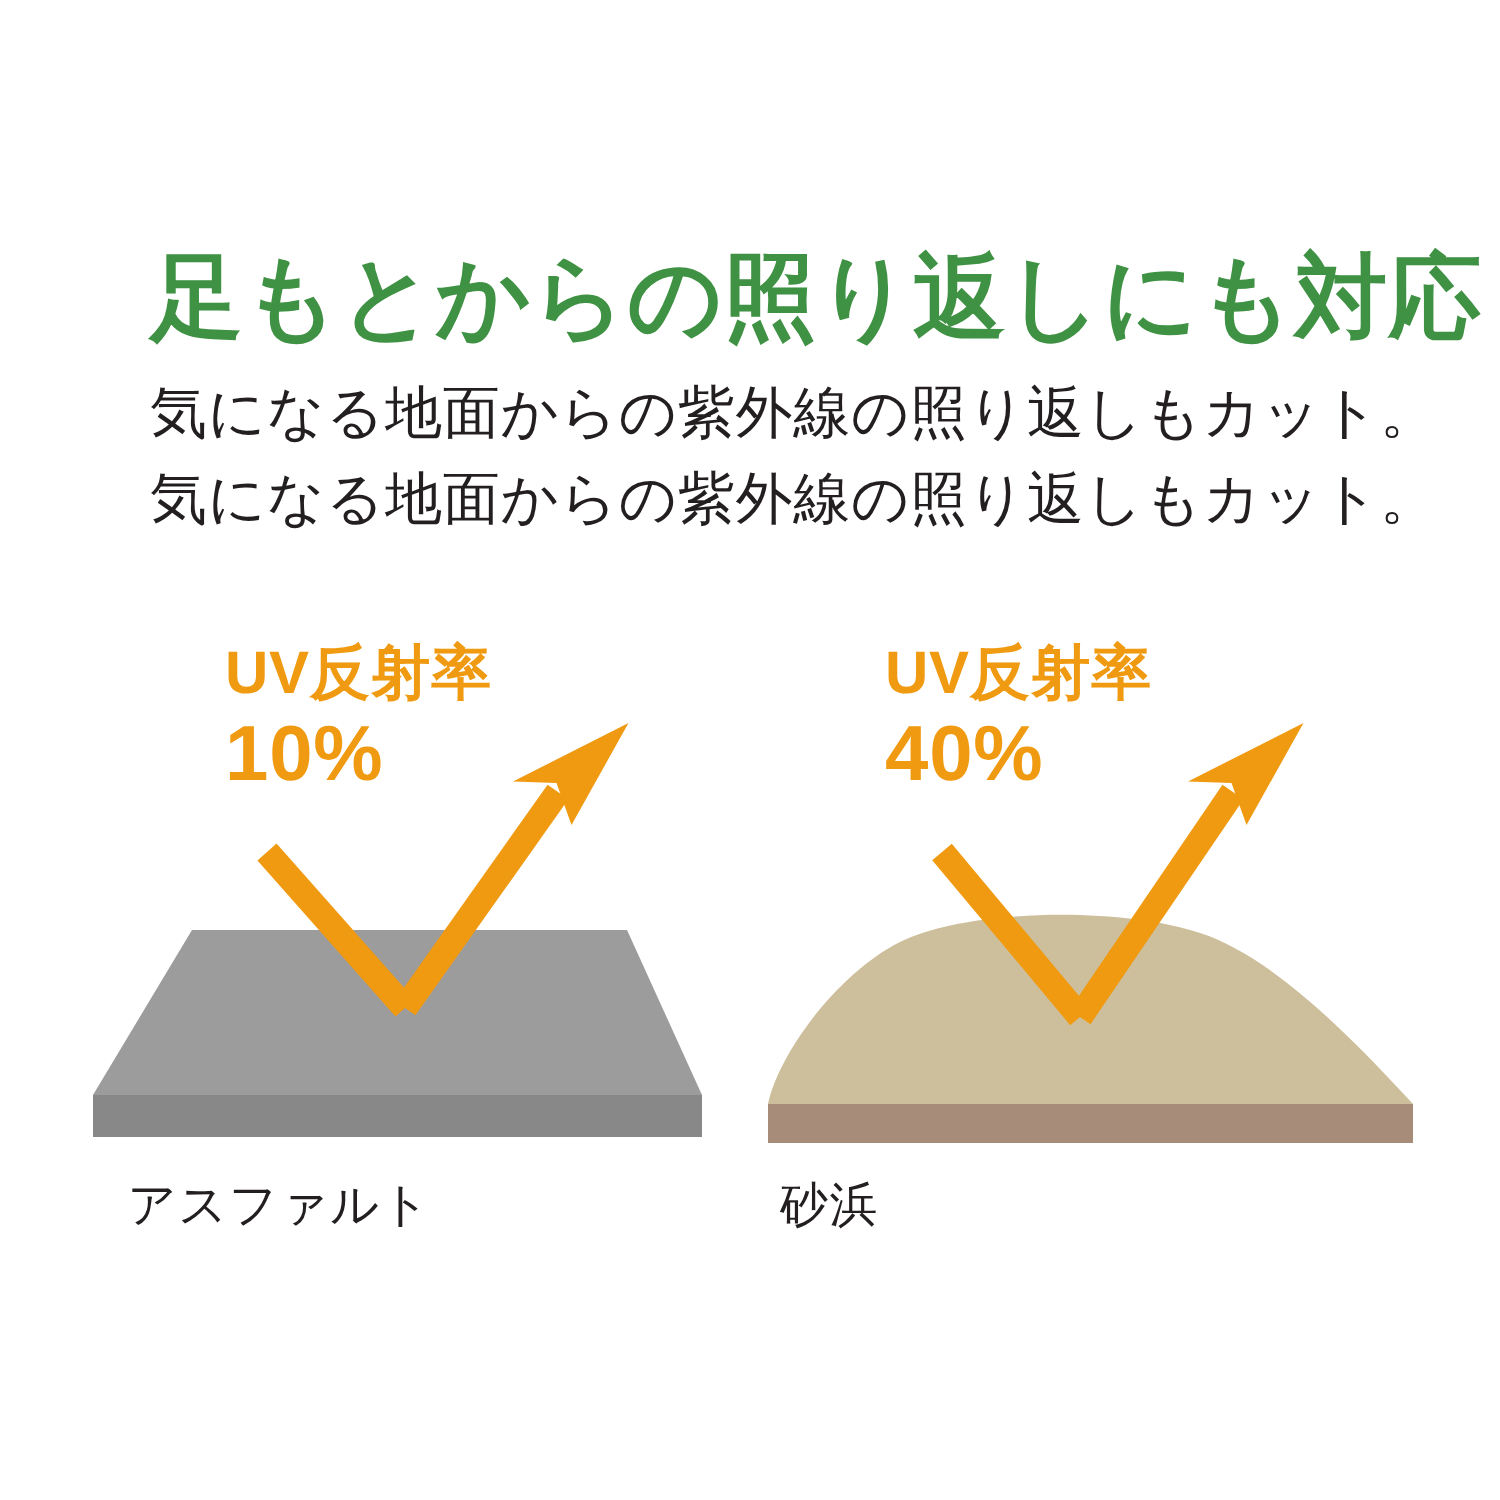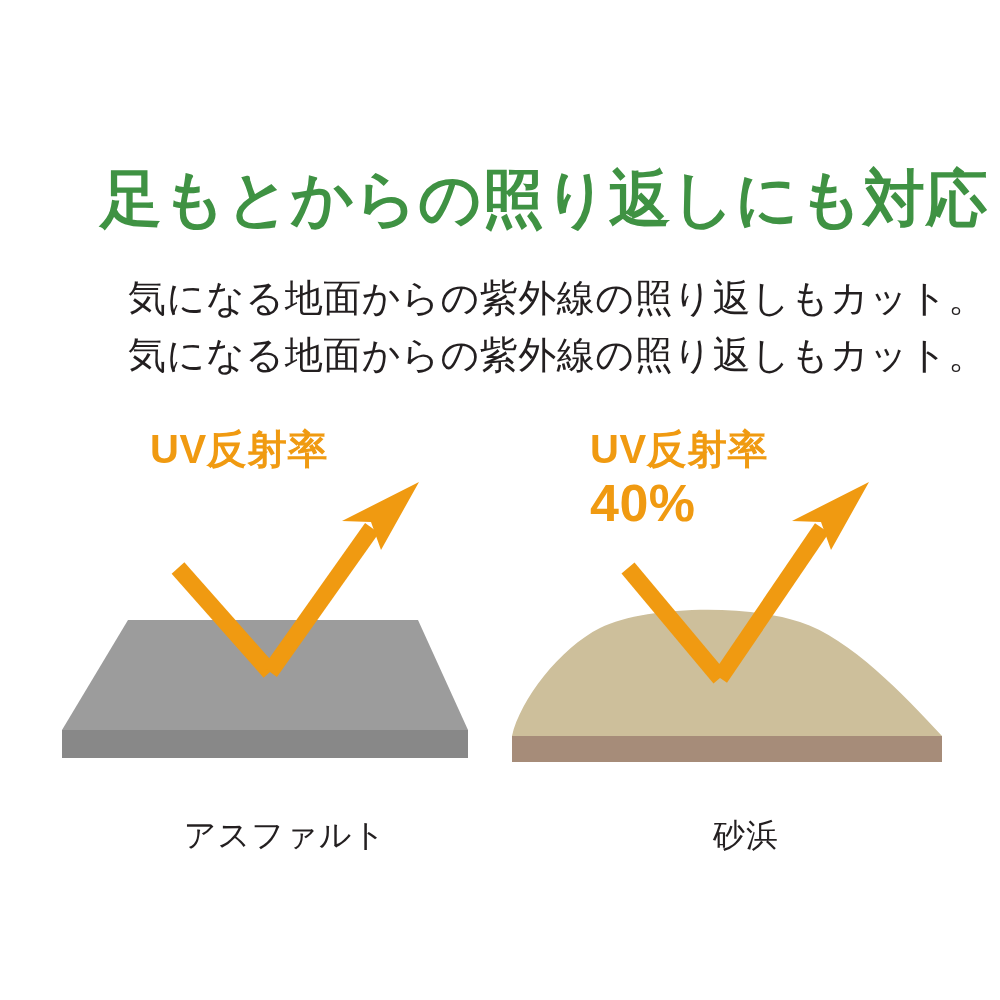--- a/index.html
+++ b/index.html
@@ -33,23 +33,22 @@
     font-weight: 700;
     letter-spacing: 0.5px;
     color: #3f9243;
     white-space: nowrap;
   }
 
   
   .lede {
     position: absolute;
     left: 100px;
-    top: 270px;
+    top: 248px;
     width: 860px;
-    margin-left: 28px;
   }
   .lede-line {
     font-size: 38px;
     line-height: 1.5;
     font-weight: 400;
     color: #231f20;
     letter-spacing: 0.5px;
     white-space: nowrap;
   }
 
@@ -89,27 +88,25 @@
   .stat-left  { left: 150px; top: 428px; width: 260px; }
   .stat-right { left: 590px; top: 428px; width: 260px; }
 
   
   .caption {
     position: absolute;
     top: 782px;
     font-size: 32px;
     font-weight: 400;
     color: #231f20;
-    text-align: center;
     letter-spacing: 1px;
     white-space: nowrap;
-    margin-top: 32px;
   }
   .caption-left  { left: 85px;  width: 400px; }
-  .caption-right { left: 536px; width: 420px; }
+  .caption-right { left: 520px; width: 420px; }
 </style>
 </head>
 <body>
 
 <div class="page">
 
   <div class="headline">足もとからの照り返しにも対応</div>
 
   <div class="lede">
     <div class="lede-line">気になる地面からの紫外線の照り返しもカット。</div>
@@ -146,20 +143,21 @@
       <g>
         <path d="M628,168 L720,278" stroke="#f09a11" stroke-width="17" fill="none" stroke-linecap="butt" stroke-linejoin="miter"></path>
         <path d="M720,278 L822,128" stroke="#f09a11" stroke-width="17" fill="none" stroke-linecap="butt" stroke-linejoin="miter"></path>
         <path d="M869,82 L831,150 L821,122 L792,121 Z" fill="#f09a11"></path>
       </g>
     </svg>
   </div>
 
   <div class="stat stat-left">
     <div class="stat-title">UV反射率</div>
+    <div class="stat-value">10%</div>
   </div>
 
   <div class="stat stat-right">
     <div class="stat-title">UV反射率</div>
     <div class="stat-value">40%</div>
   </div>
 
   <div class="caption caption-left">アスファルト</div>
   <div class="caption caption-right">砂浜</div>
 

